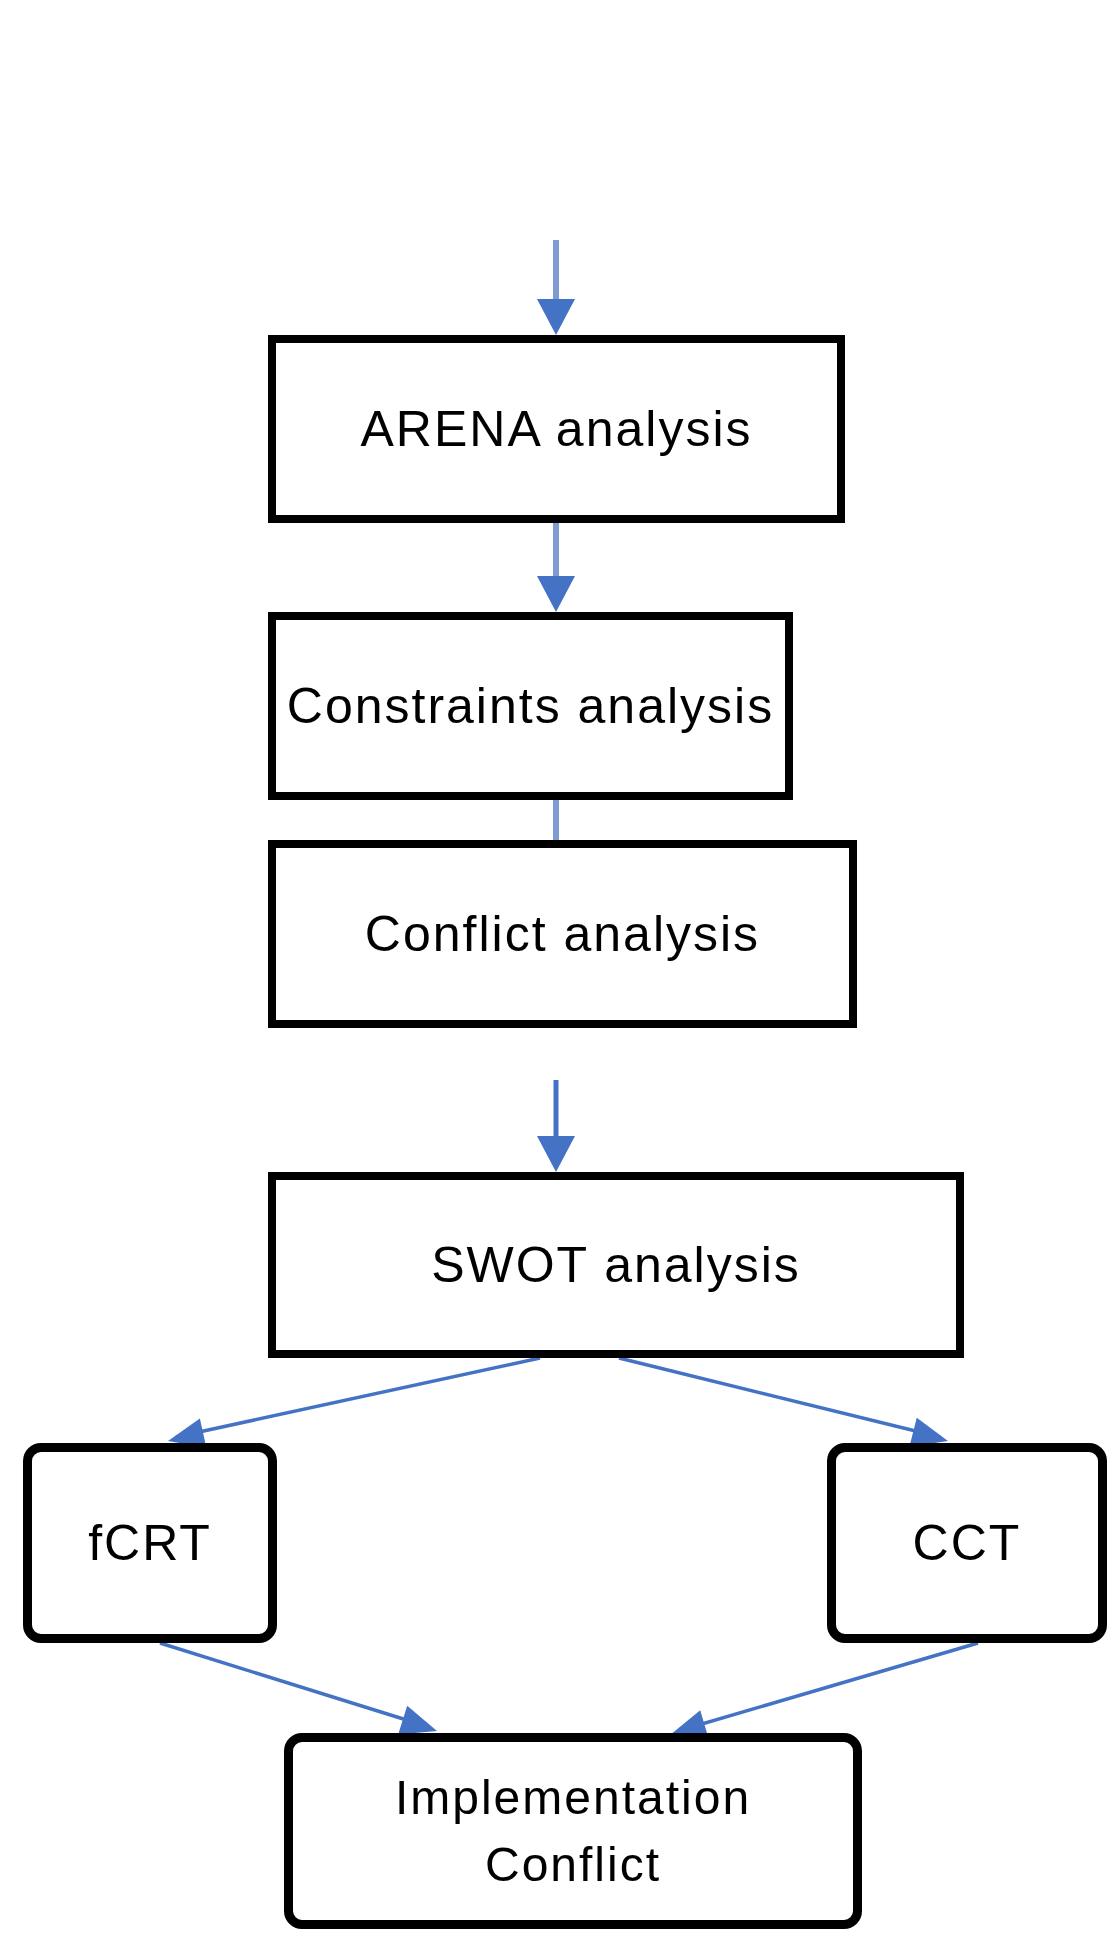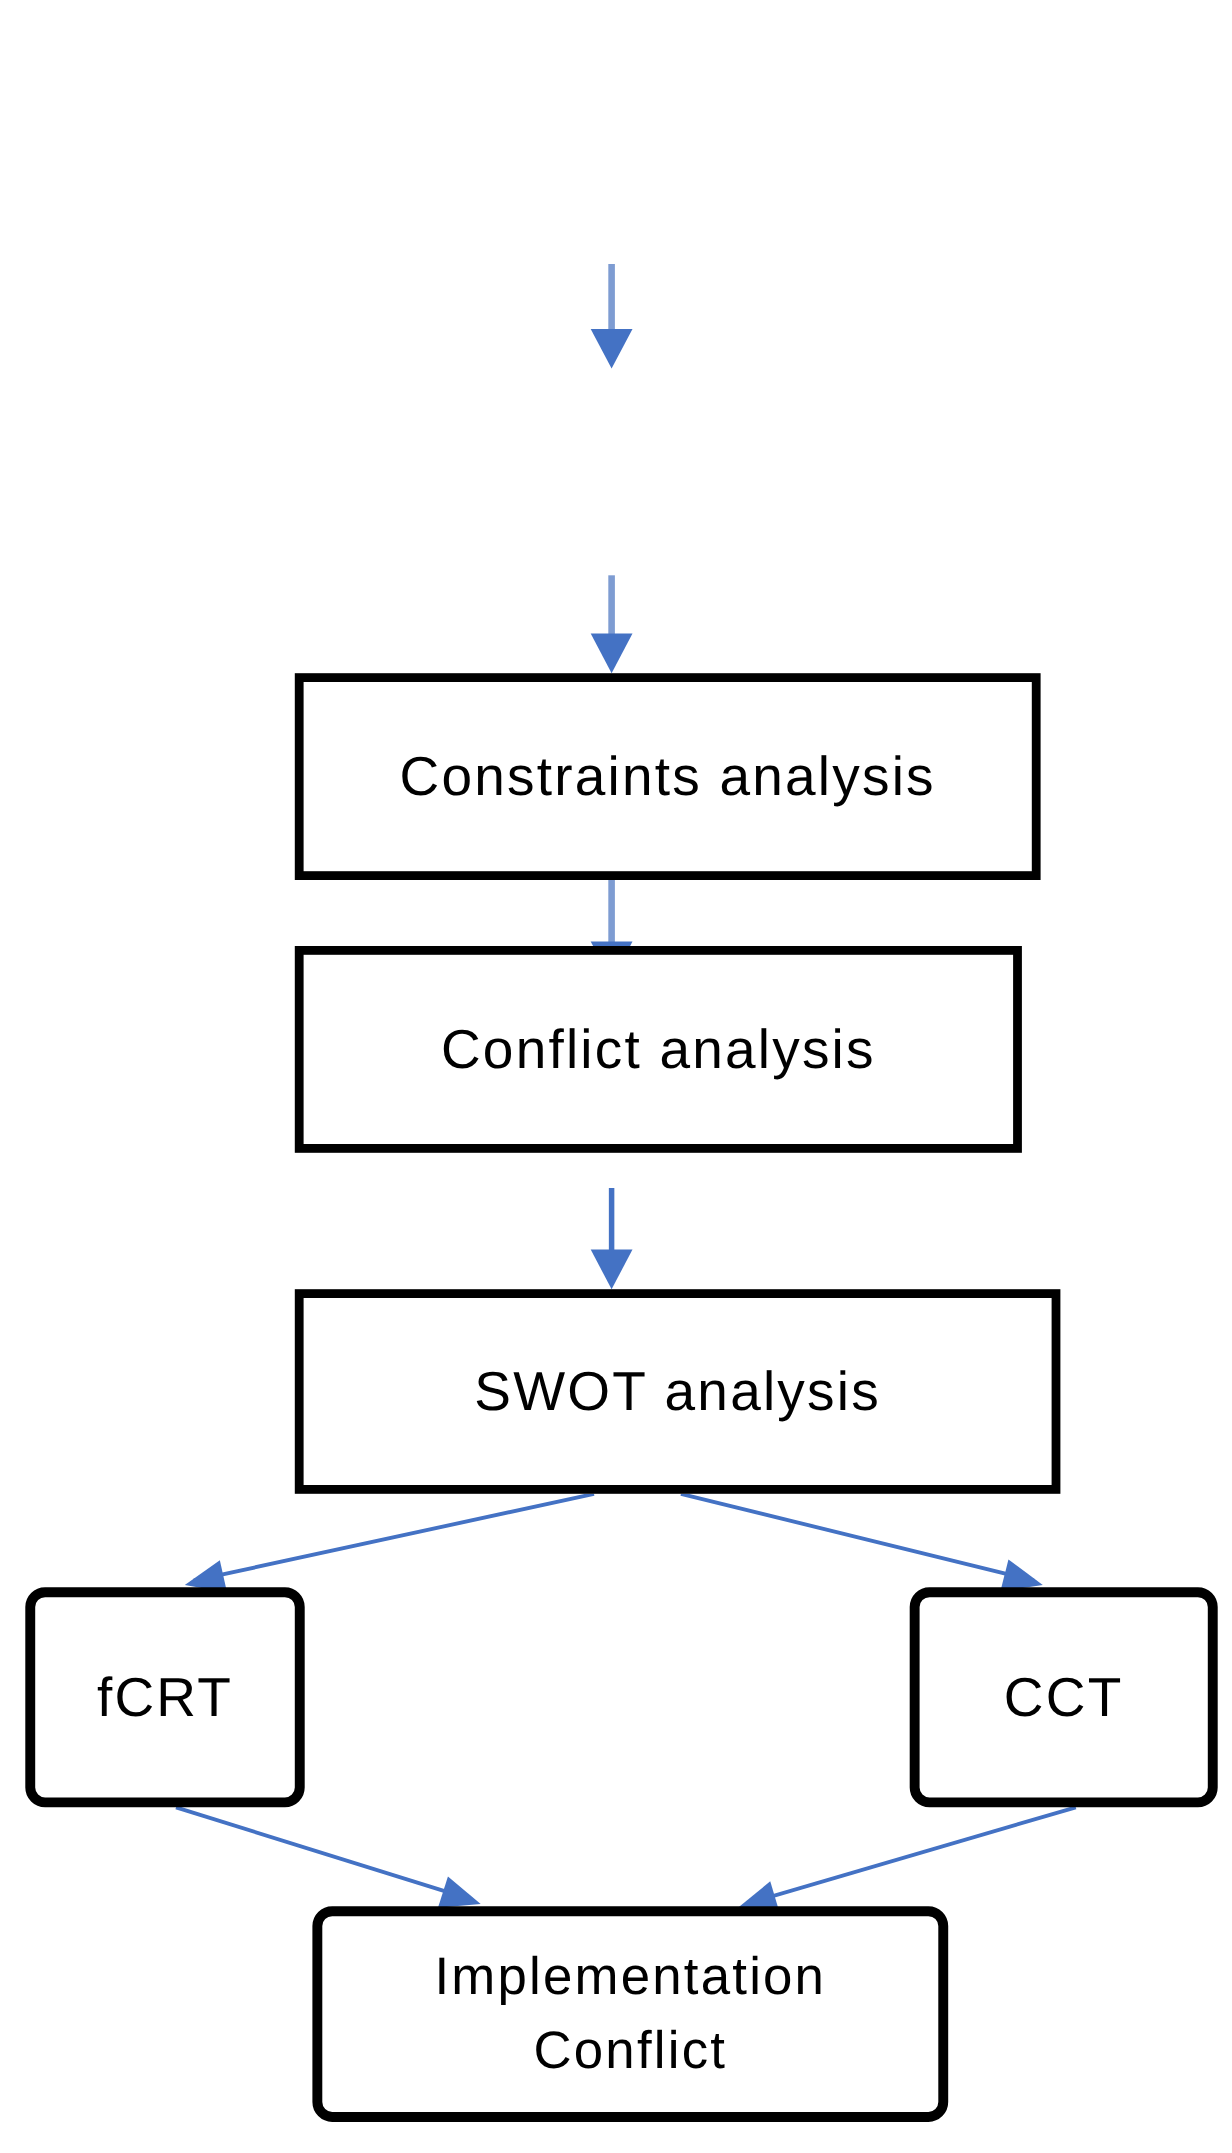--- a/index.html
+++ b/index.html
@@ -55,22 +55,22 @@
     border-width: 9px;
     border-radius: 18px;
   }
   .node.two-line .label-line {
     font-size: 48px;
     line-height: 1.4;
   }
   
   .pos-qualitative    { left: 266px; top: 44px;   width: 570px; height: 196px; }
   .pos-arena          { left: 268px; top: 335px;  width: 577px; height: 188px; }
-  .pos-constraints    { left: 268px; top: 612px;  width: 678px; height: 188px; }
-  .pos-conflict       { left: 268px; top: 860px;  width: 661px; height: 188px; align-items: center; }
+  .pos-constraints    { left: 268px; top: 612px;  width: 525px; height: 188px; }
+  .pos-conflict       { left: 268px; top: 840px;  width: 589px; height: 188px; align-items: center; }
   .pos-swot           { left: 268px; top: 1172px; width: 696px; height: 186px; }
   .pos-fcrt           { left: 23px;  top: 1443px; width: 254px; height: 200px; }
   .pos-cct            { left: 827px; top: 1443px; width: 280px; height: 200px; }
   .pos-implementation { left: 267px; top: 1733px; width: 578px; height: 196px; margin-left: 17px; }
   
   .shaft-light { stroke: var(--arrow-shaft-light, #7e9cd2); stroke-width: 6; }
   .shaft-dark  { stroke: var(--arrow-shaft-dark, #4472c4);  stroke-width: 5; }
   .shaft-diag  { stroke: var(--arrow-shaft-dark, #4472c4);  stroke-width: 3.5; }
   .arrow-head  { fill: var(--arrow-head, #4472c4); }
 </style>
@@ -116,20 +116,23 @@
       <polygon class="arrow-head" points="0,0 -15,-36 15,-36" transform="translate(437,1731) rotate(-72.4)"></polygon>
     </g>
 
     <g>
       <line class="shaft-diag" x1="978" y1="1643" x2="678" y2="1731"></line>
       <polygon class="arrow-head" points="0,0 -15,-36 15,-36" transform="translate(670,1735) rotate(73.4)"></polygon>
     </g>
   </svg>
 
 
+  <div class="node pos-arena">
+    <span class="label-line">ARENA analysis</span>
+  </div>
 
   <div class="node pos-constraints">
     <span class="label-line">Constraints analysis</span>
   </div>
 
   <div class="node pos-conflict">
     <span class="label-line">Conflict analysis</span>
   </div>
 
   <div class="node pos-swot">

